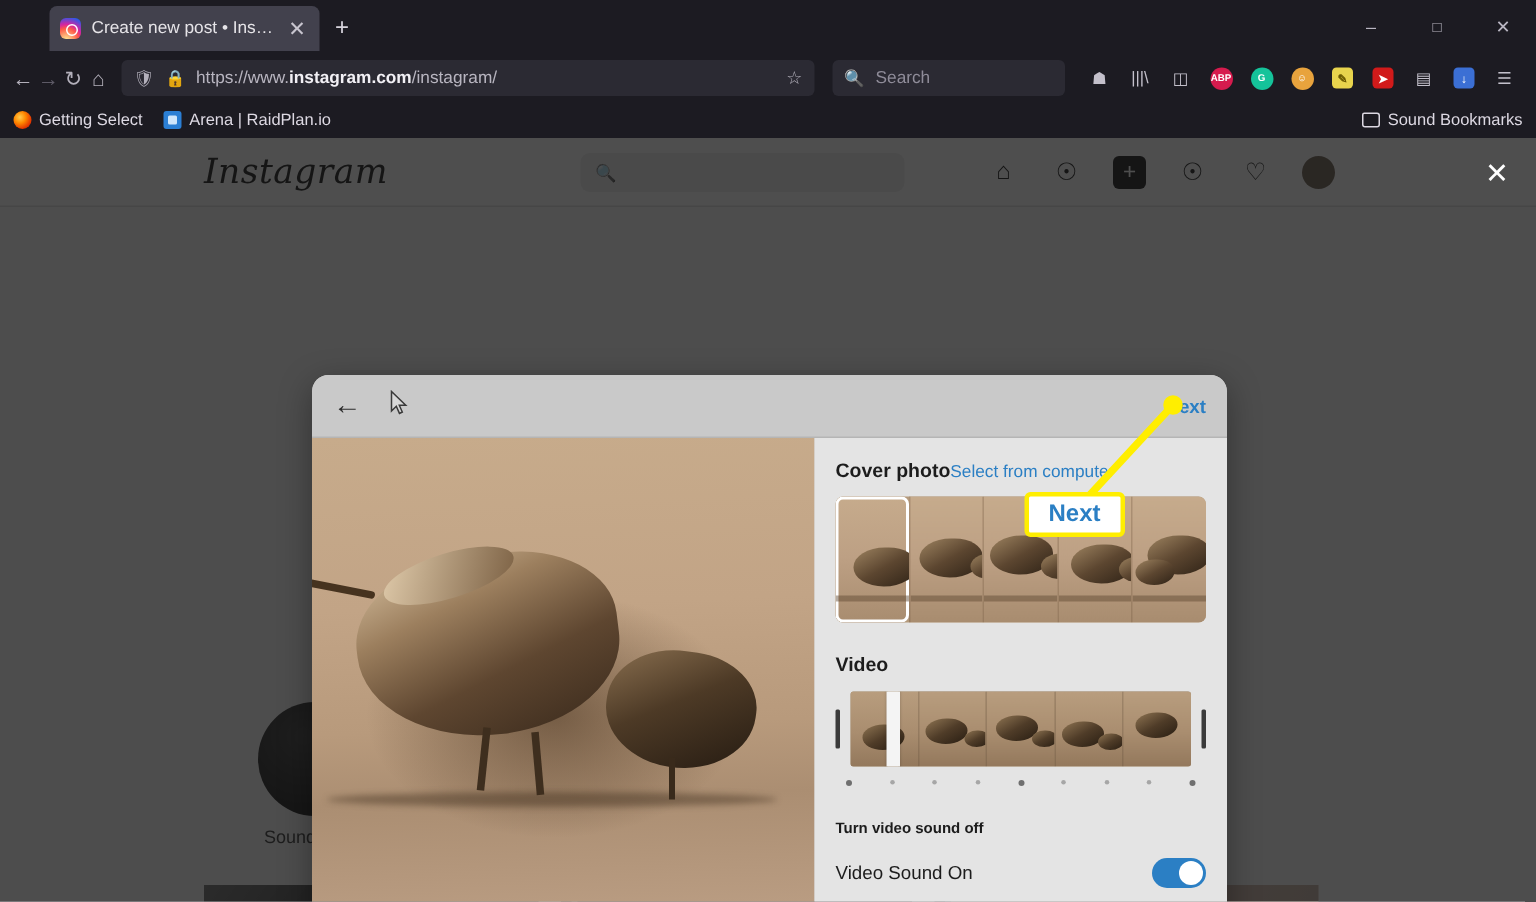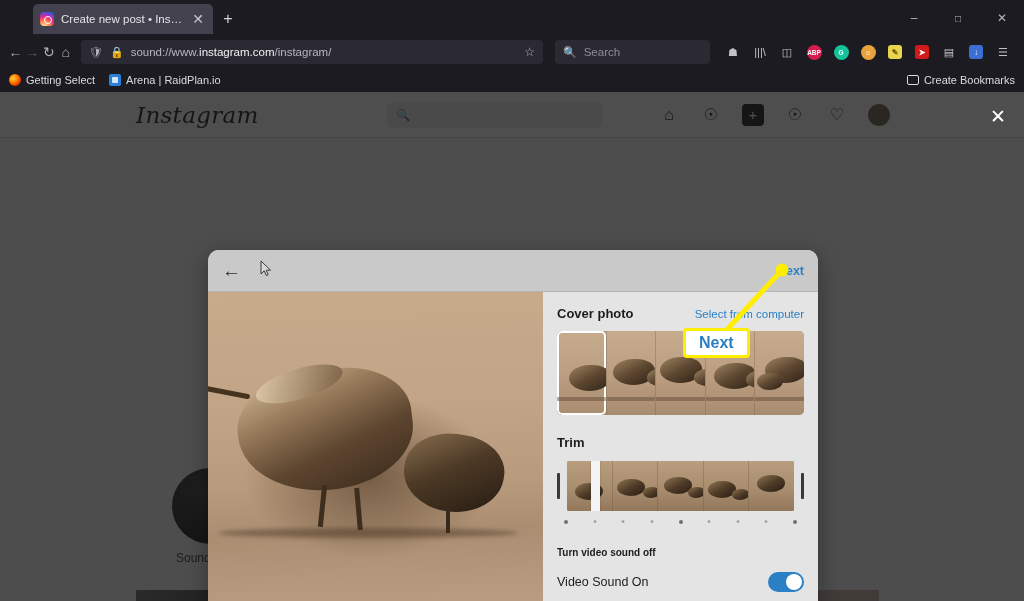--- a/index.html
+++ b/index.html
@@ -52,21 +52,21 @@
   .navbtn {
     width: 26px; height: 26px; display: flex; align-items: center; justify-content: center;
     color: #b3b0bb; font-size: 14px; border-radius: 4px;
   }
   .navbtn.dim { color: #5d5a66; }
   .urlbar {
     flex: 0 0 462px; height: 24px; margin-left: 6px; background: #2b2a33; border-radius: 4px;
     display: flex; align-items: center; padding: 0 8px; gap: 7px;
   }
   .url-text { color: #b8b5c0; font-size: 11.5px; white-space: nowrap; }
-  .url-text b { color: #f2f0f5; font-weight: 400; }
+  .url-text b { color: #f2f0f5; font-weight: 700; }
   .star { color: #b3b0bb; font-size: 12px; margin-left: auto; }
   .searchbar {
     flex: 0 0 155px; height: 24px; margin-left: 10px; background: #2b2a33; border-radius: 4px;
     display: flex; align-items: center; padding: 0 8px; gap: 7px;
   }
   .searchbar span.ph { color: #8f8c99; font-size: 11.5px; }
   .ext-row { display: flex; align-items: center; gap: 1px; margin-left: 8px; }
   .ext {
     width: 26px; height: 26px; display: flex; align-items: center; justify-content: center;
     font-size: 11px; color: #c3c0cb;
@@ -175,21 +175,21 @@
     position: absolute; left: 196px; top: 142px; width: 100px; height: 78px; border-radius: 50% 46% 54% 50%;
     background: linear-gradient(150deg,#8d7252 0%,#4d3a26 45%,#241a11 100%); transform: rotate(8deg);
   }
   .chick-leg { position:absolute; left:238px; top:213px; width:4px; height:28px; background:#392a1b; }
   .ground-shadow {
     position:absolute; left:10px; top:236px; width:300px; height:10px; border-radius:50%;
     background: rgba(60,42,26,.42); filter: blur(2px);
   }
 
   .side-pane { flex: 1; background: #e4e4e4; padding: 14px 14px 0 14px; position: relative; overflow: hidden; }
-  .row-head { display: flex; align-items: baseline; justify-content: space-between; }
+  .row-head { display: flex; align-items: baseline; justify-content: flex-start; }
   .sec-title { font-size: 13px; font-weight: 700; color: #1c1c1c; }
   .sec-link { font-size: 11.5px; color: #2b7fc4; font-weight: 500; }
 
   .cover-strip {
     margin-top: 10px; height: 84px; border-radius: 5px; overflow: hidden;
     display: flex; position: relative; background: #b49a7c;
   }
   .cf { flex: 1; position: relative; overflow: hidden;
         background: linear-gradient(180deg,#c6ab8c 0%,#bda084 48%,#a88c6f 100%); }
   .cf + .cf { border-left: 1px solid rgba(120,95,70,.35); }
@@ -256,21 +256,21 @@
   </div>
 
   <div class="navbar">
     <div class="navbtn">←</div>
     <div class="navbtn dim">→</div>
     <div class="navbtn">↻</div>
     <div class="navbtn">⌂</div>
     <div class="urlbar">
       <span style="color:#b3b0bb;font-size:11px;">🛡</span>
       <span style="color:#b3b0bb;font-size:11px;">🔒</span>
-      <span class="url-text"><span>sound://www.</span><b>instagram.com</b><span>/instagram/</span></span>
+      <span class="url-text"><span>https://www.</span><b>instagram.com</b><span>/instagram/</span></span>
       <span class="star">☆</span>
     </div>
     <div class="searchbar">
       <span style="font-size:11px;">🔍</span>
       <span class="ph">Search</span>
     </div>
     <div class="ext-row">
       <div class="ext">☗</div>
       <div class="ext">|||\</div>
       <div class="ext">◫</div>
@@ -301,21 +301,21 @@
     <div class="bm">
       <span class="bm-ico ff"></span>
       <span>Getting Select</span>
     </div>
     <div class="bm">
       <span class="bm-ico raid"></span>
       <span>Arena | RaidPlan.io</span>
     </div>
     <div class="other-bm">
       <span class="folder-ico"></span>
-      <span>Create Bookmarks</span>
+      <span>Sound Bookmarks</span>
     </div>
   </div>
 
   <div class="page">
 
     <div class="ig-header">
       <div class="ig-logo">Instagram</div>
       <div class="ig-search">
         <span>🔍</span>
         <span></span>
@@ -398,21 +398,21 @@
                 <div class="b s" style="left:40px;top:40px;"></div>
             </div>
             <div class="cf">
               <div class="gl"></div>
                 <div class="b" style="left:10px;top:26px;"></div>
                 <div class="b s" style="left:2px;top:42px;"></div>
             </div>
           </div>
 
           <div class="trim-wrap">
-            <div class="sec-title">Trim</div>
+            <div class="sec-title">Video</div>
 
             <div class="trim-row">
               <div class="bracket"></div>
               <div class="trim-strip">
                 <div class="tf">
                     <div class="b" style="left:8px;top:22px;"></div>
                   </div>
                 <div class="tf">
                     <div class="b" style="left:4px;top:18px;"></div>
                     <div class="b s" style="left:30px;top:26px;"></div>

